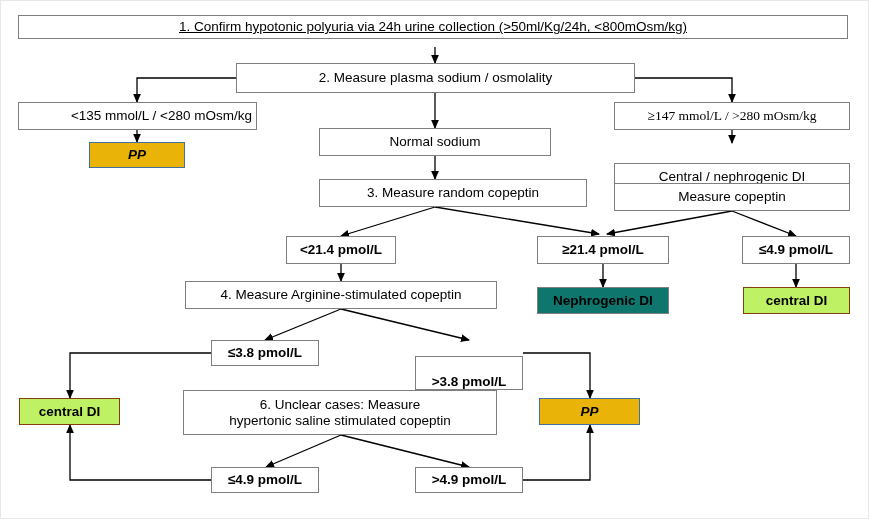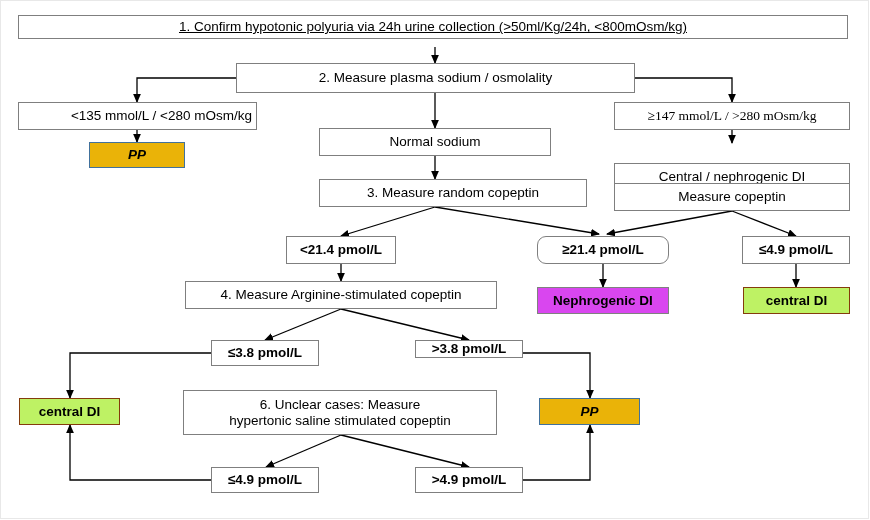--- a/index.html
+++ b/index.html
@@ -41,21 +41,21 @@
     justify-content: center;
     text-align: center;
     line-height: 1.12;
     font-size: 13.5px;
     padding: 0 4px;
     white-space: pre-line;
   }
   .node.bold { font-weight: bold; }
   .node.blue { background: #eab308; border-color: #41719c; font-style: italic; }
   .node.orange { background: #bef264; border-color: #843c0c; }
-  .node.gray { background: #d946ef; border-color: #808080; }
+  .node.gray { background: #0f766e; border-color: #808080; }
   .node.plain { border-color: #7f7f7f; }
   .node .txt { display: block; width: 100%; }
 </style>
 </head>
 <body>
 
 <div id="page">
 
   <div id="frame"></div>
 
@@ -96,27 +96,27 @@
       <div class="node plain" style="left: 18px; top: 15px; width: 830px; height: 24px; text-decoration: underline;"><span class="txt">1.   Confirm hypotonic polyuria via 24h urine collection (&gt;50ml/Kg/24h, &lt;800mOsm/kg)</span></div>
       <div class="node plain" style="left: 236px; top: 63px; width: 399px; height: 30px;"><span class="txt">2. Measure plasma sodium / osmolality</span></div>
       <div class="node plain" style="left: 18px; top: 102px; width: 239px; height: 28px; text-align: right;"><span class="txt">&lt;135 mmol/L / &lt;280 mOsm/kg</span></div>
       <div class="node blue bold" style="left: 89px; top: 142px; width: 96px; height: 26px;"><span class="txt">PP</span></div>
       <div class="node plain" style="left: 319px; top: 128px; width: 232px; height: 28px;"><span class="txt">Normal sodium</span></div>
       <div class="node plain" style="left: 614px; top: 102px; width: 236px; height: 28px; font-family: Liberation Serif, serif;"><span class="txt">≥147 mmol/L / &gt;280 mOsm/kg</span></div>
       <div class="node plain" style="left: 614px; top: 143px; width: 236px; height: 28px; margin-top: 20px;"><span class="txt">Central / nephrogenic DI</span></div>
       <div class="node plain" style="left: 319px; top: 179px; width: 268px; height: 28px;"><span class="txt">3. Measure random copeptin</span></div>
       <div class="node plain" style="left: 614px; top: 183px; width: 236px; height: 28px;"><span class="txt">Measure copeptin</span></div>
       <div class="node plain bold" style="left: 286px; top: 236px; width: 110px; height: 28px;"><span class="txt">&lt;21.4 pmol/L</span></div>
-      <div class="node plain bold" style="left: 537px; top: 236px; width: 132px; height: 28px; border-radius: 9px;"><span class="txt">≥21.4 pmol/L</span></div>
+      <div class="node plain bold" style="left: 537px; top: 236px; width: 132px; height: 28px;"><span class="txt">≥21.4 pmol/L</span></div>
       <div class="node plain bold" style="left: 742px; top: 236px; width: 108px; height: 28px;"><span class="txt">≤4.9 pmol/L</span></div>
       <div class="node plain" style="left: 185px; top: 281px; width: 312px; height: 28px;"><span class="txt">4. Measure Arginine-stimulated copeptin</span></div>
       <div class="node gray bold" style="left: 537px; top: 287px; width: 132px; height: 27px;"><span class="txt">Nephrogenic DI</span></div>
       <div class="node orange bold" style="left: 743px; top: 287px; width: 107px; height: 27px;"><span class="txt">central DI</span></div>
       <div class="node plain bold" style="left: 211px; top: 340px; width: 108px; height: 26px;"><span class="txt">≤3.8 pmol/L</span></div>
-      <div class="node plain bold" style="left: 415px; top: 340px; width: 108px; height: 18px;"><span class="txt">&gt;3.8 pmol/L</span></div>
+      <div class="node plain bold" style="left: 415px; top: 356px; width: 108px; height: 34px; align-items: flex-end;"><span class="txt">&gt;3.8 pmol/L</span></div>
       <div class="node orange bold" style="left: 19px; top: 398px; width: 101px; height: 27px;"><span class="txt">central DI</span></div>
       <div class="node plain" style="left: 183px; top: 390px; width: 314px; height: 45px;"><span class="txt">6. Unclear cases: Measure
 hypertonic saline stimulated copeptin</span></div>
       <div class="node blue bold" style="left: 539px; top: 398px; width: 101px; height: 27px;"><span class="txt">PP</span></div>
       <div class="node plain bold" style="left: 211px; top: 467px; width: 108px; height: 26px;"><span class="txt">≤4.9 pmol/L</span></div>
       <div class="node plain bold" style="left: 415px; top: 467px; width: 108px; height: 26px;"><span class="txt">&gt;4.9 pmol/L</span></div>
     </div>
 
 </div>
 

